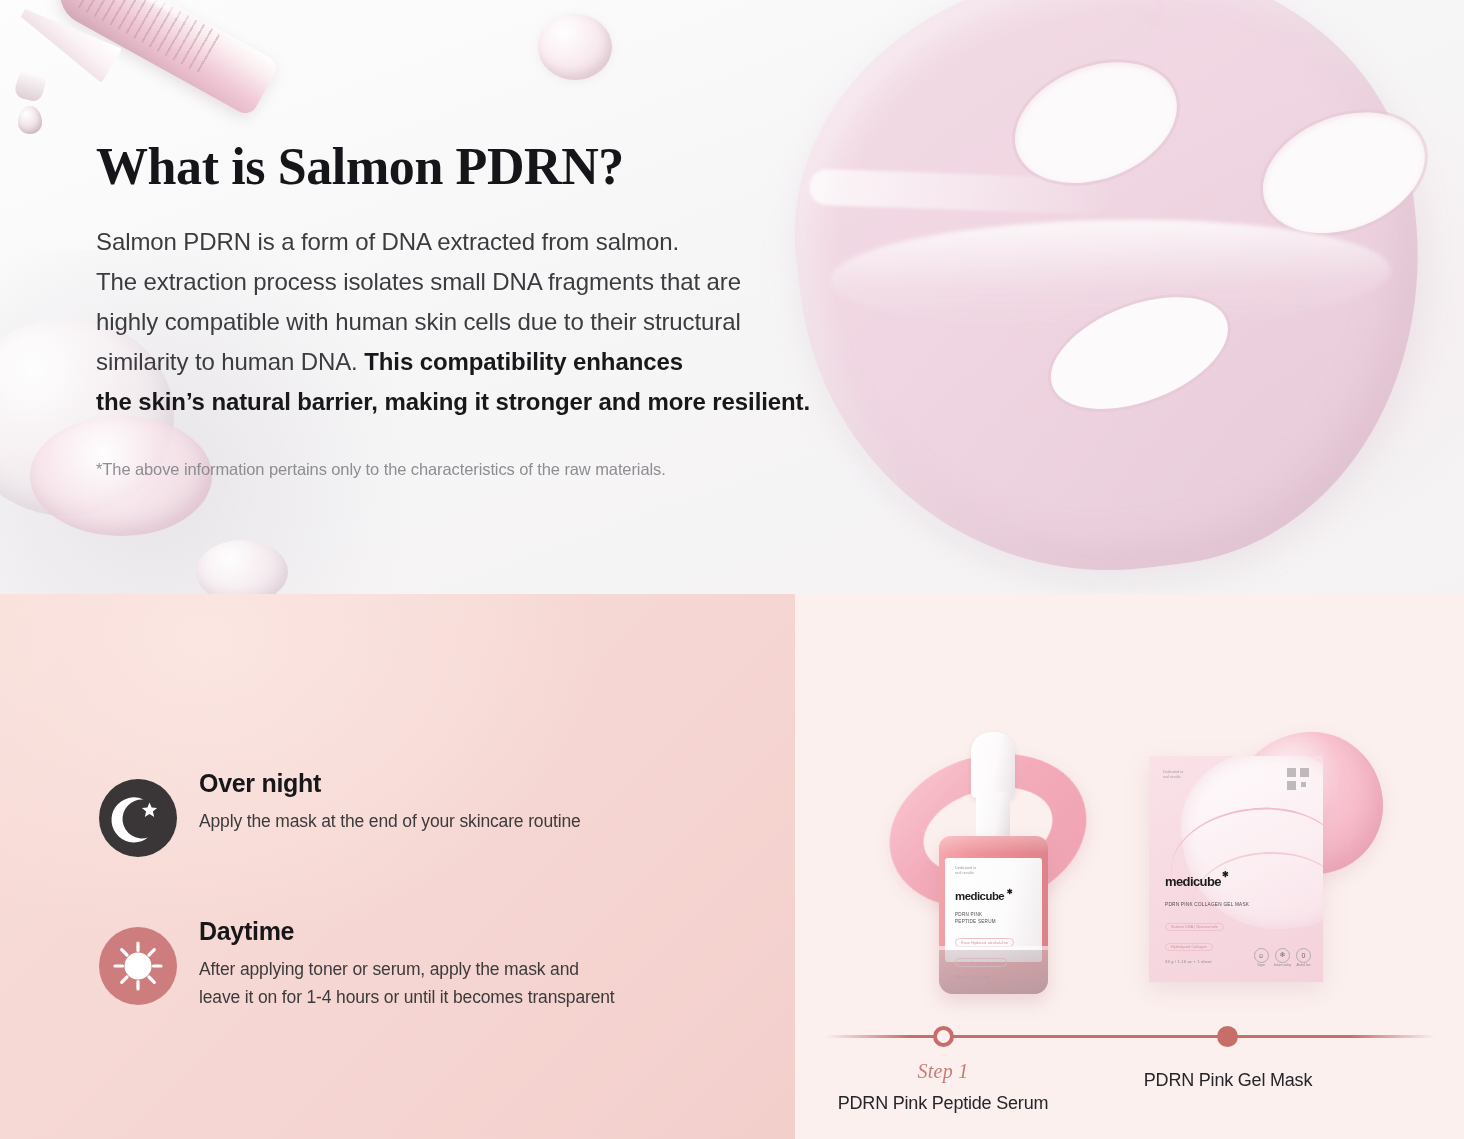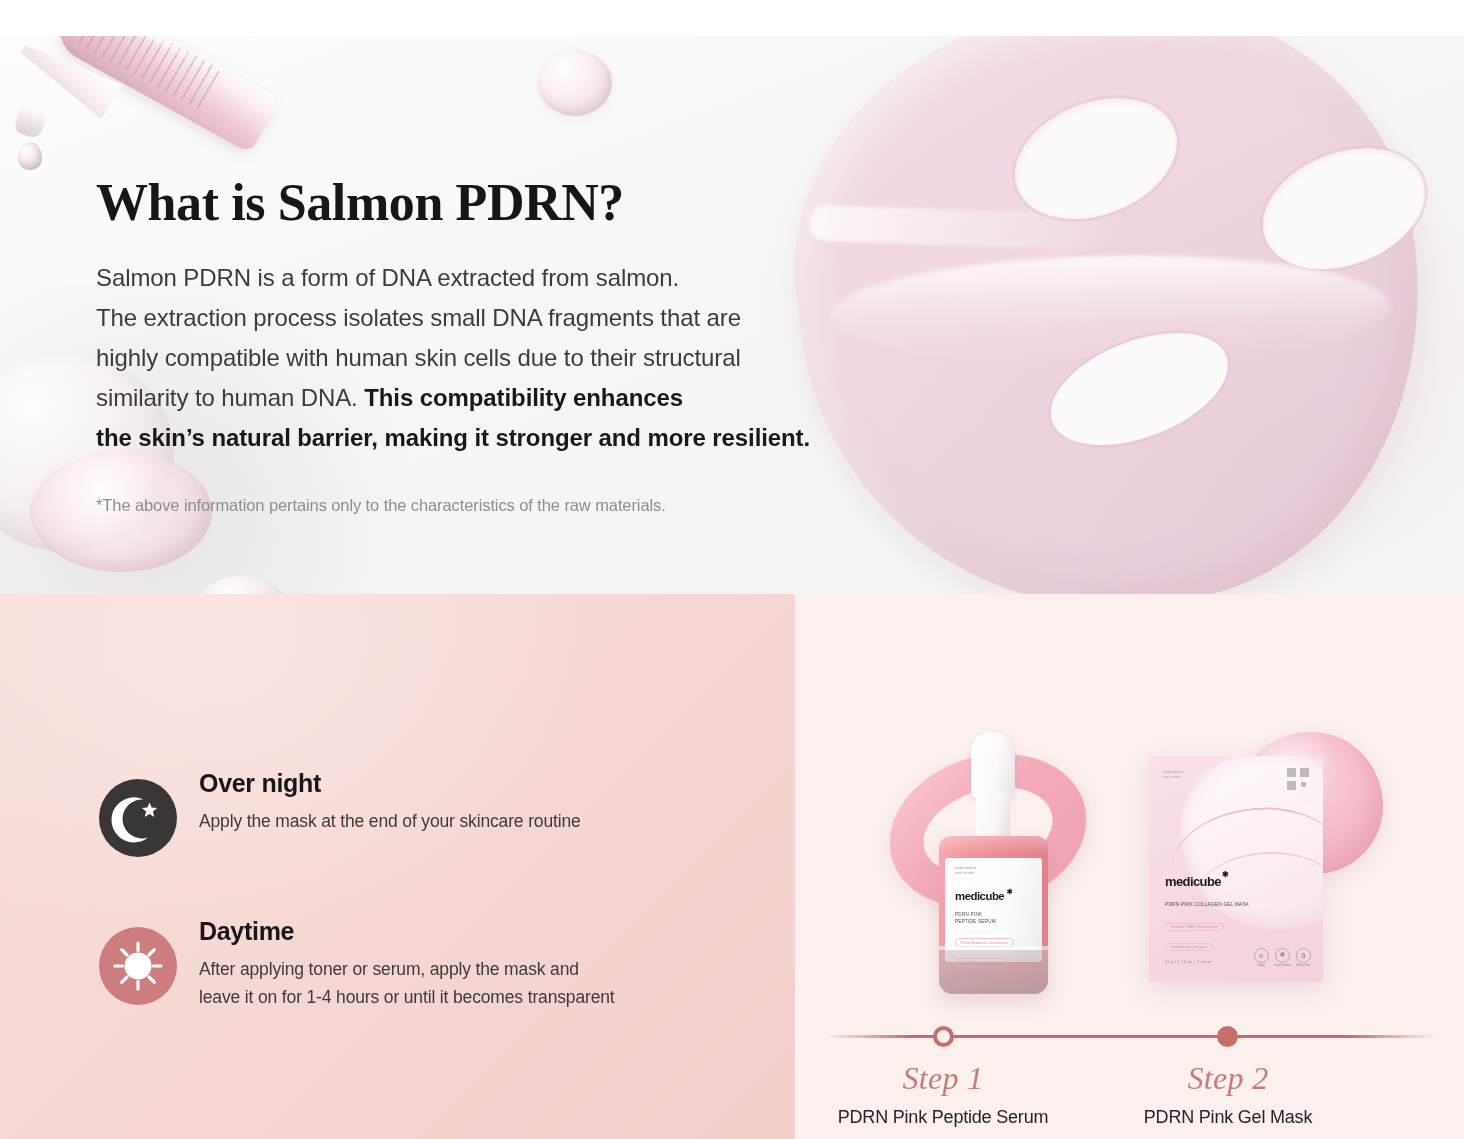--- a/index.html
+++ b/index.html
@@ -13,21 +13,20 @@
 
   #page { position:relative; width:1464px; height:1139px; overflow:hidden; }
 
   
   .top-panel{
     position:absolute; left:0; top:0; width:1464px; height:594px;
     background:
       radial-gradient(ellipse 520px 380px at 1180px 300px, rgba(241,214,222,.55) 0%, rgba(241,214,222,0) 72%),
       linear-gradient(160deg,#fdfdfd 0%,#f7f6f7 45%,#f4f2f3 100%);
     overflow:hidden;
-    margin-top:36px;
   }
 
   
   .top-vignette{
     position:absolute; left:-160px; top:250px; width:620px; height:460px;
     background:radial-gradient(circle at 50% 50%, rgba(225,222,226,.75) 0%, rgba(225,222,226,0) 68%);
     pointer-events:none;
   }
 
   
@@ -312,21 +311,21 @@
   }
   .step-dot{ position:absolute; top:0; width:21px; height:21px; border-radius:50%; }
   .dot-hollow{ left:138px; background:#fbf0ee; border:4px solid #c76e69; }
   .dot-solid { left:422px; background:#c76e69; }
 
   .step-col{ position:absolute; top:34px; text-align:center; width:260px; }
   .step-col-1{ left:18px; }
   .step-col-2{ left:303px; }
   .step-label{
     font-family:"Liberation Serif", serif; font-style:italic;
-    font-size:32px; color:#c87b75; letter-spacing:.3px;
+    font-size:20px; color:#c87b75; letter-spacing:.3px;
   }
   .step-product{ margin-top:10px; font-size:18px; color:#26262a; letter-spacing:-.2px; }
 </style>
 </head>
 <body>
 
 <div id="page">
 
   <section class="top-panel">
 
@@ -491,20 +490,19 @@
     <div class="steps">
       <div class="step-line"></div>
       <div class="step-dot dot-hollow"></div>
       <div class="step-dot dot-solid"></div>
 
       <div class="step-col step-col-1">
         <div class="step-label">Step 1</div>
         <div class="step-product">PDRN Pink Peptide Serum</div>
       </div>
       <div class="step-col step-col-2">
-        <div class="step-label">Step 2</div>
         <div class="step-product">PDRN Pink Gel Mask</div>
       </div>
     </div>
 
   </section>
 
 </div>
 
 </body></html>

